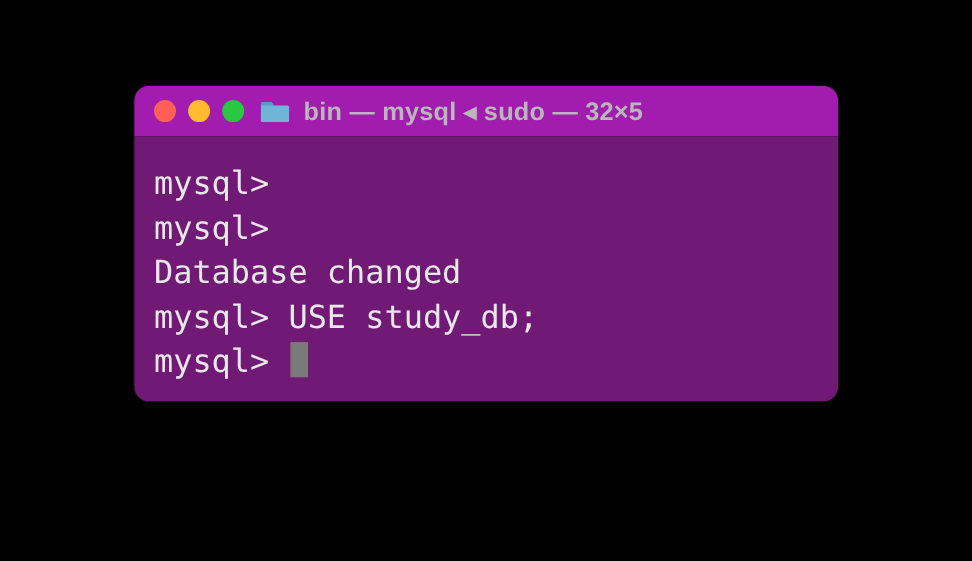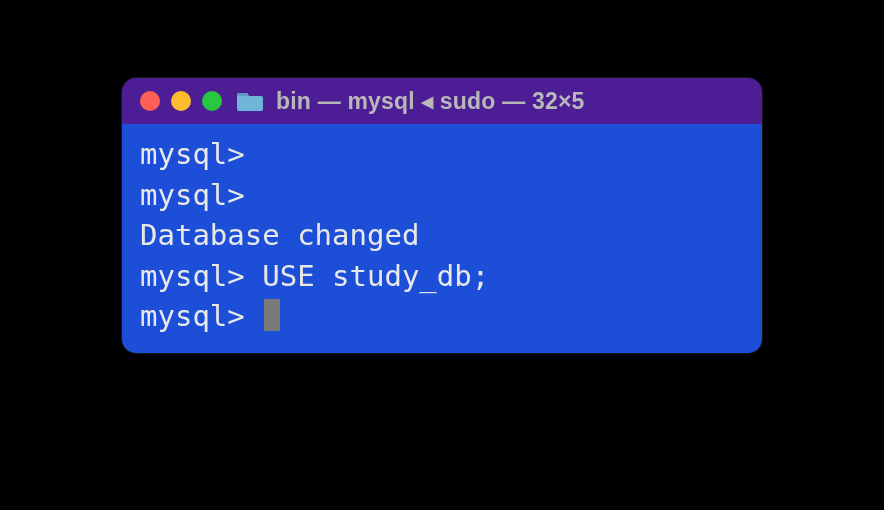--- a/index.html
+++ b/index.html
@@ -17,21 +17,21 @@
       padding-top: 78px;
       font-family: "SF Mono", "Menlo", "Monaco", "Consolas", monospace;
     }
     .terminal-window {
       width: 640px;
       border-radius: 14px;
       overflow: hidden;
       box-shadow: 0 0 0 1px rgba(255,255,255,0.08), 0 20px 60px rgba(0,0,0,0.6);
     }
     .titlebar {
-      background: #4c1d95;
+      background: #a21caf;
       height: 46px;
       display: flex;
       align-items: center;
       padding: 0 18px;
       gap: 11px;
     }
     .traffic-lights {
       display: flex;
       gap: 11px;
       align-items: center;
@@ -55,22 +55,22 @@
     }
     .title-text {
       color: #b8b8b8;
       font-size: 23px;
       font-weight: 600;
       letter-spacing: 0.2px;
       font-family: -apple-system, BlinkMacSystemFont, "Helvetica Neue", Arial, sans-serif;
       margin-left: 2px;
     }
     .terminal-body {
-      background: #1d4ed8;
-      padding: 10px 18px 16px 18px;
+      background: #701a75;
+      padding: 22px 18px 16px 18px;
       min-height: 220px;
     }
     .line {
       color: #e8e8e8;
       font-size: 29px;
       line-height: 1.4;
       white-space: pre;
       font-family: "SF Mono", "Menlo", "Monaco", "Consolas", monospace;
     }
     .cursor {

